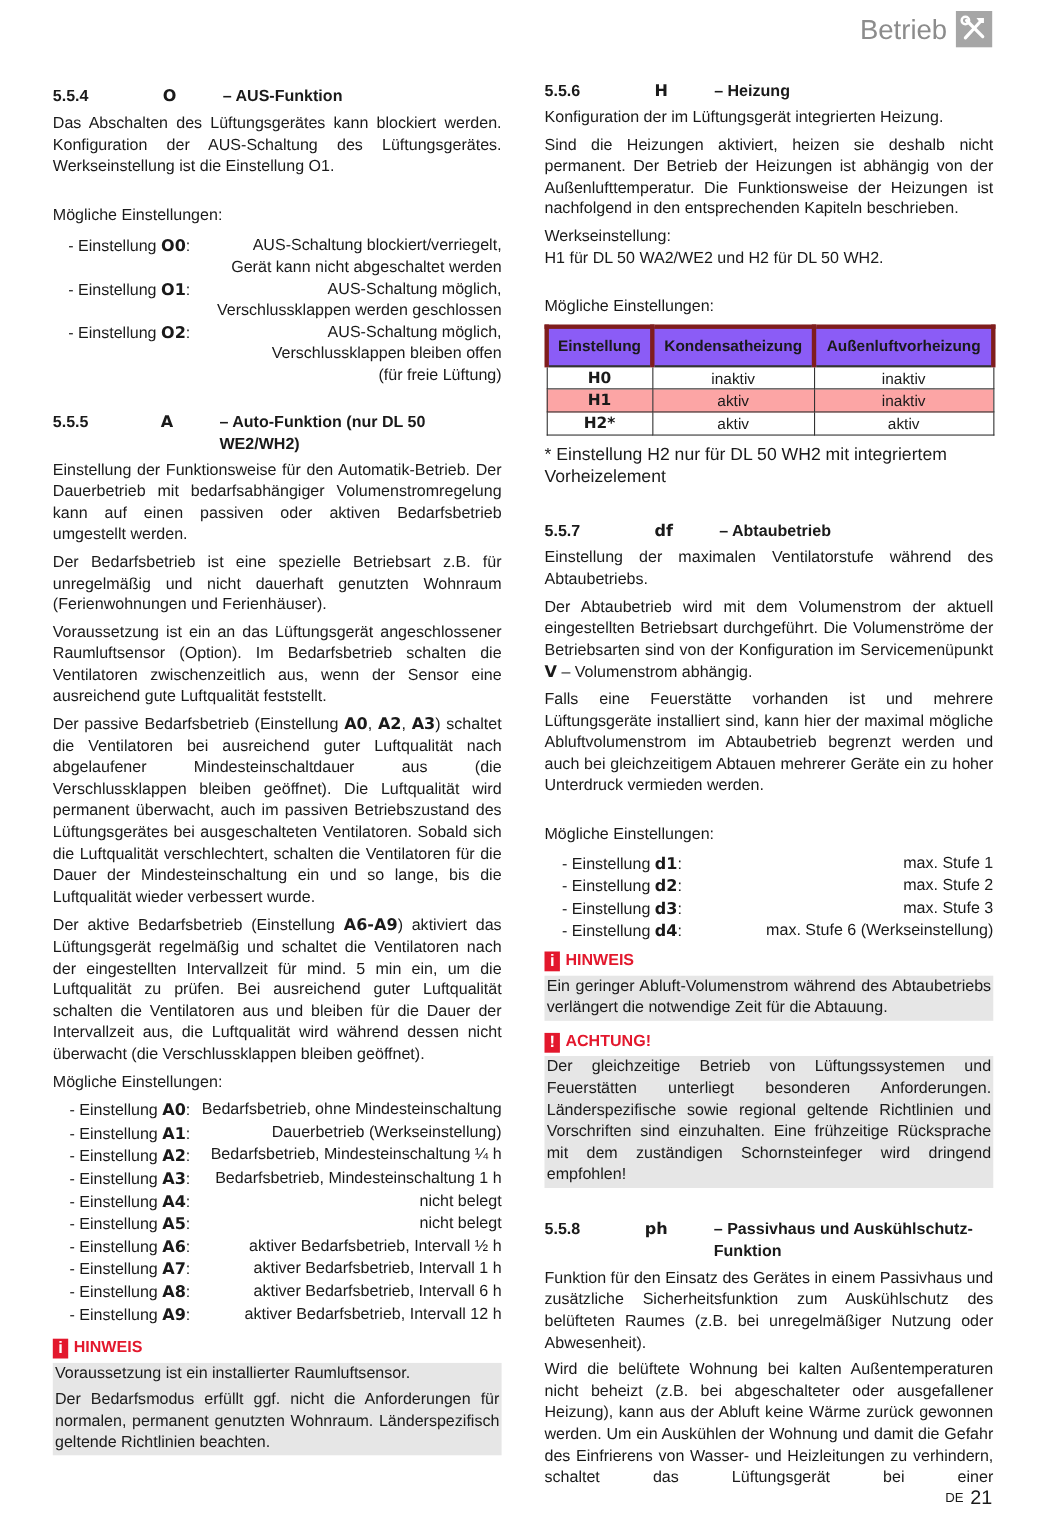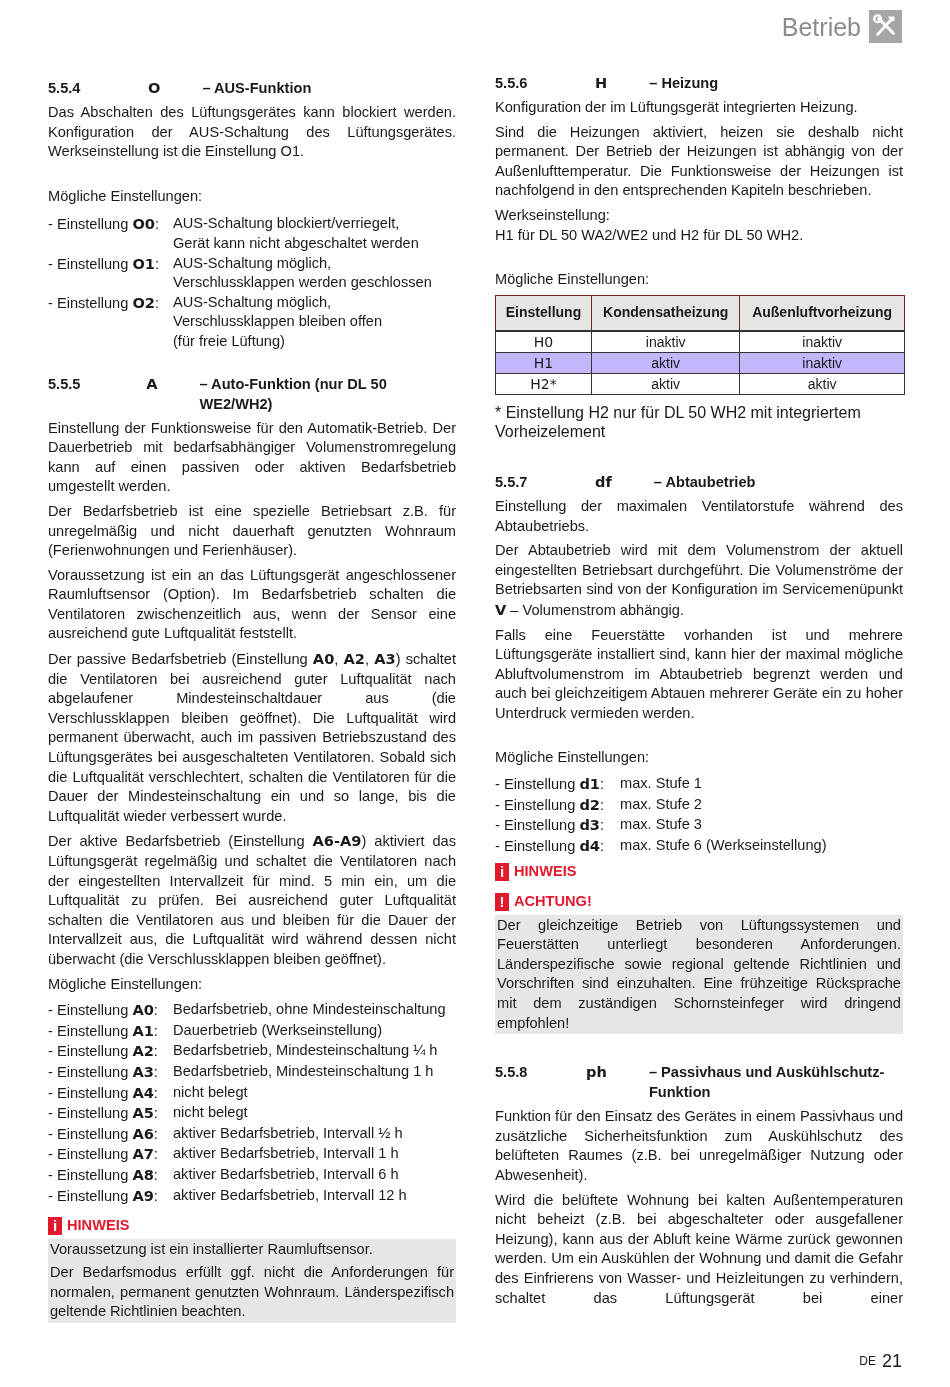--- a/index.html
+++ b/index.html
@@ -15,37 +15,37 @@
   .col.right { left: 495px; }
 
   h2 { font-size: 14.6px; font-weight: bold; line-height: 20px; display: flex; margin-bottom: 5px; gap: 38px; }
   h2 .num { width: 62px; }
   h2 .code { font-family: "DejaVu Sans", sans-serif; font-weight: bold; margin-right: 4px; }
 
   p { text-align: justify; margin-bottom: 5px; }
   .gap { height: 20px; }
 
   .settings { margin-bottom: 6px; }
-  .set-row { display: flex; line-height: 19.6px; }
+  .set-row { display: flex; line-height: 19.6px; text-align: right; }
   .set-key { width: 125px; flex-shrink: 0; }
   .set-key b { font-family: "DejaVu Sans", sans-serif; font-weight: bold; }
   .set-val { flex: 1; }
   .settings.d .set-key { width: 125px; }
 
   .note-head { display: flex; align-items: center; gap: 5px; color: #e3182d; font-weight: bold; font-size: 14.6px; margin: 4px 0 3px; }
   .note-badge { width: 14px; height: 18px; background: #e3182d; color: #fff; font-weight: bold; font-size: 15px; line-height: 18px; text-align: center; }
   .note-box { background: #e6e6e6; padding: 1px 2px; margin-bottom: 6px; }
   .note-box p { margin-bottom: 4px; }
   .note-box p:last-child { margin-bottom: 0; }
 
   table { border-collapse: collapse; width: 410px; font-size: 14px; margin-top: 4px; }
-  th { background: #e5e5e5; font-weight: bold; height: 36px; border: 1px solid #7f1d1d; padding: 0 4px; }
+  th { background: #8b5cf6; font-weight: bold; height: 36px; border: 4px solid #7f1d1d; padding: 0 4px; }
   td { text-align: center; height: 21px; line-height: 18px; border-left: 1px solid #333; border-right: 1px solid #333; border-bottom: 1px solid #333; }
-  td.key { font-family: "DejaVu Sans", sans-serif; font-weight: normal; }
-  tr.shade td { background: #c4b5fd; }
+  td.key { font-family: "DejaVu Sans", sans-serif; font-weight: bold; }
+  tr.shade td { background: #fca5a5; }
   thead tr th { border-bottom: 2px solid #333; }
   .footnote { font-size: 16px; margin-top: 8px; margin-bottom: 30px; }
 
   .footer-left { position: absolute; left: 48px; top: 1392px; font-size: 12px; margin-left: 12px; }
   .footer-right { position: absolute; right: 48px; top: 1352px; display: flex; align-items: flex-start; gap: 6px; }
   .footer-lang { font-size: 12px; }
   .footer-page { font-size: 18px; }
 </style>
 </head>
 <body>
@@ -234,20 +234,23 @@
       <div class="set-row">
           <span class="set-key" style="width:125px"><span>- Einstellung </span><b>d4</b><span>:</span></span>
           <span class="set-val">max. Stufe 6 (Werkseinstellung)</span>
         </div>
     </div>
 
     <div class="note-head">
       <span class="note-badge">i</span>
       <span>HINWEIS</span>
     </div>
+    <div class="note-box">
+      <p>Ein geringer Abluft-Volumenstrom während des Abtaubetriebs verlängert die notwendige Zeit für die Abtauung.</p>
+    </div>
 
     <div class="note-head" style="margin-top:10px">
       <span class="note-badge">!</span>
       <span>ACHTUNG!</span>
     </div>
     <div class="note-box">
       <p>Der gleichzeitige Betrieb von Lüftungssystemen und Feuerstätten unterliegt besonderen Anforderungen. Länderspezifische sowie regional geltende Richtlinien und Vorschriften sind einzuhalten. Eine frühzeitige Rücksprache mit dem zuständigen Schornsteinfeger wird dringend empfohlen!</p>
     </div>
   </section>
 

